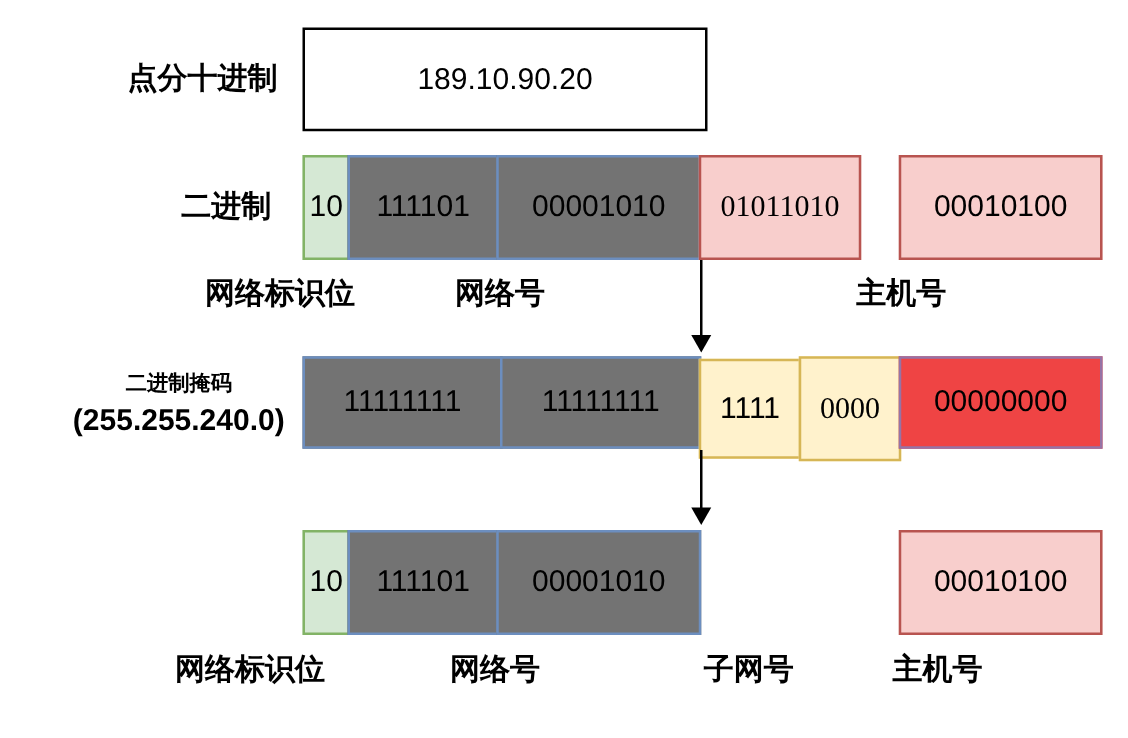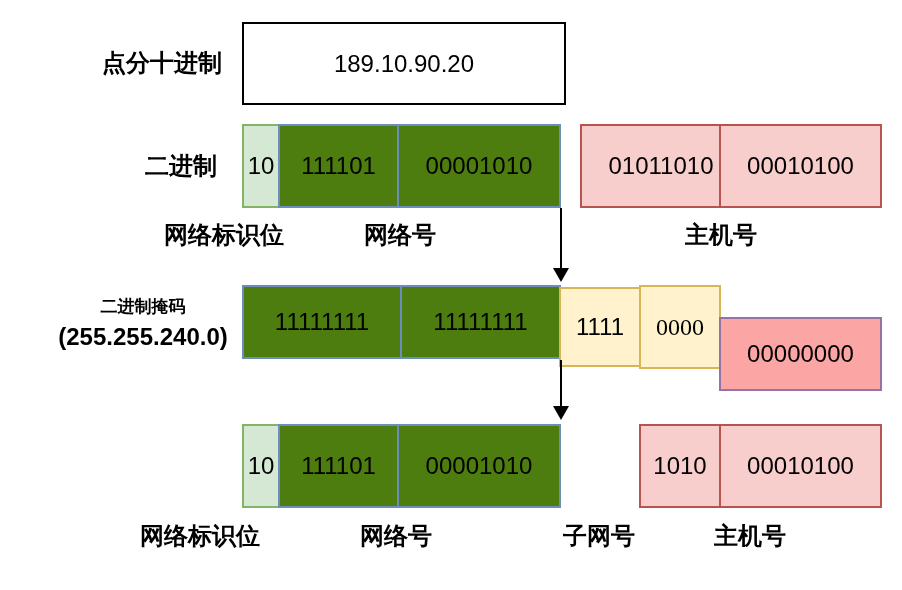--- a/index.html
+++ b/index.html
@@ -3,25 +3,25 @@
 <meta charset="utf-8">
 <style>
   html,body{margin:0;padding:0;background:#ffffff;}
   .canvas{position:relative;width:902px;height:590px;background:#ffffff;overflow:hidden;
           font-family:"Liberation Sans",sans-serif;color:#000;}
   .lbl{position:absolute;text-align:center;font-size:24px;line-height:30px;white-space:nowrap;font-weight:bold;}
   .cell{position:absolute;display:flex;align-items:center;justify-content:center;
         box-sizing:border-box;border:2px solid #c4b5fd;font-size:24px;background:#fff;}
   .c-white {background:#ffffff;border-color:#000000;}
   .c-green {background:#d5e8d4;border-color:#82b366;}
-  .c-blue  {background:#4d7c0f;border-color:#6c8ebf;}
+  .c-blue  {background:#737373;border-color:#6c8ebf;}
   .c-red   {background:#f8cecc;border-color:#b85450;}
   .c-yellow{background:#fff2cc;border-color:#d6b656;}
   .c-orange{background:#ffe6cc;border-color:#d79b00;}
-  .c-purple{background:#fca5a5;border-color:#9673a6;margin-top:32px;}
+  .c-purple{background:#ef4444;border-color:#9673a6;}
   .arrow-line{position:absolute;width:2px;background:#000;}
   .arrow-head{position:absolute;width:0;height:0;
               border-left:8px solid transparent;border-right:8px solid transparent;
               border-top:14px solid #000;}
 </style>
 </head>
 <body>
 
 <div class="canvas">
 
@@ -33,21 +33,21 @@
   <div class="lbl" style="left:81px;top:151px;width:200px;">二进制</div>
   <div class="cell c-green" style="left:242px;top:124px;width:38px;height:84px;">
     <span>10</span>
   </div>
   <div class="cell c-blue" style="left:278px;top:124px;width:121px;height:84px;">
     <span>111101</span>
   </div>
   <div class="cell c-blue" style="left:397px;top:124px;width:164px;height:84px;">
     <span>00001010</span>
   </div>
-  <div class="cell c-red" style="left:580px;top:124px;width:162px;height:84px;">
+  <div class="cell c-red" style="left:559px;top:124px;width:130px;height:84px;font-family:Liberation Serif, serif;">
     <span>01011010</span>
   </div>
   <div class="cell c-red" style="left:719px;top:124px;width:163px;height:84px;">
     <span>00010100</span>
   </div>
 
   <div class="lbl" style="left:124px;top:220px;width:200px;">网络标识位</div>
   <div class="lbl" style="left:300px;top:220px;width:200px;">网络号</div>
   <div class="lbl" style="left:621px;top:220px;width:200px;">主机号</div>
 
@@ -81,23 +81,20 @@
 
   <div class="cell c-green" style="left:242px;top:424px;width:38px;height:84px;">
     <span>10</span>
   </div>
   <div class="cell c-blue" style="left:278px;top:424px;width:121px;height:84px;">
     <span>111101</span>
   </div>
   <div class="cell c-blue" style="left:397px;top:424px;width:164px;height:84px;">
     <span>00001010</span>
   </div>
-  <div class="cell c-red" style="left:639px;top:424px;width:82px;height:84px;">
-    <span>1010</span>
-  </div>
   <div class="cell c-red" style="left:719px;top:424px;width:163px;height:84px;">
     <span>00010100</span>
   </div>
 
   <div class="lbl" style="left:100px;top:521px;width:200px;">网络标识位</div>
   <div class="lbl" style="left:296px;top:521px;width:200px;">网络号</div>
   <div class="lbl" style="left:499px;top:521px;width:200px;">子网号</div>
   <div class="lbl" style="left:650px;top:521px;width:200px;">主机号</div>
 
 </div>

